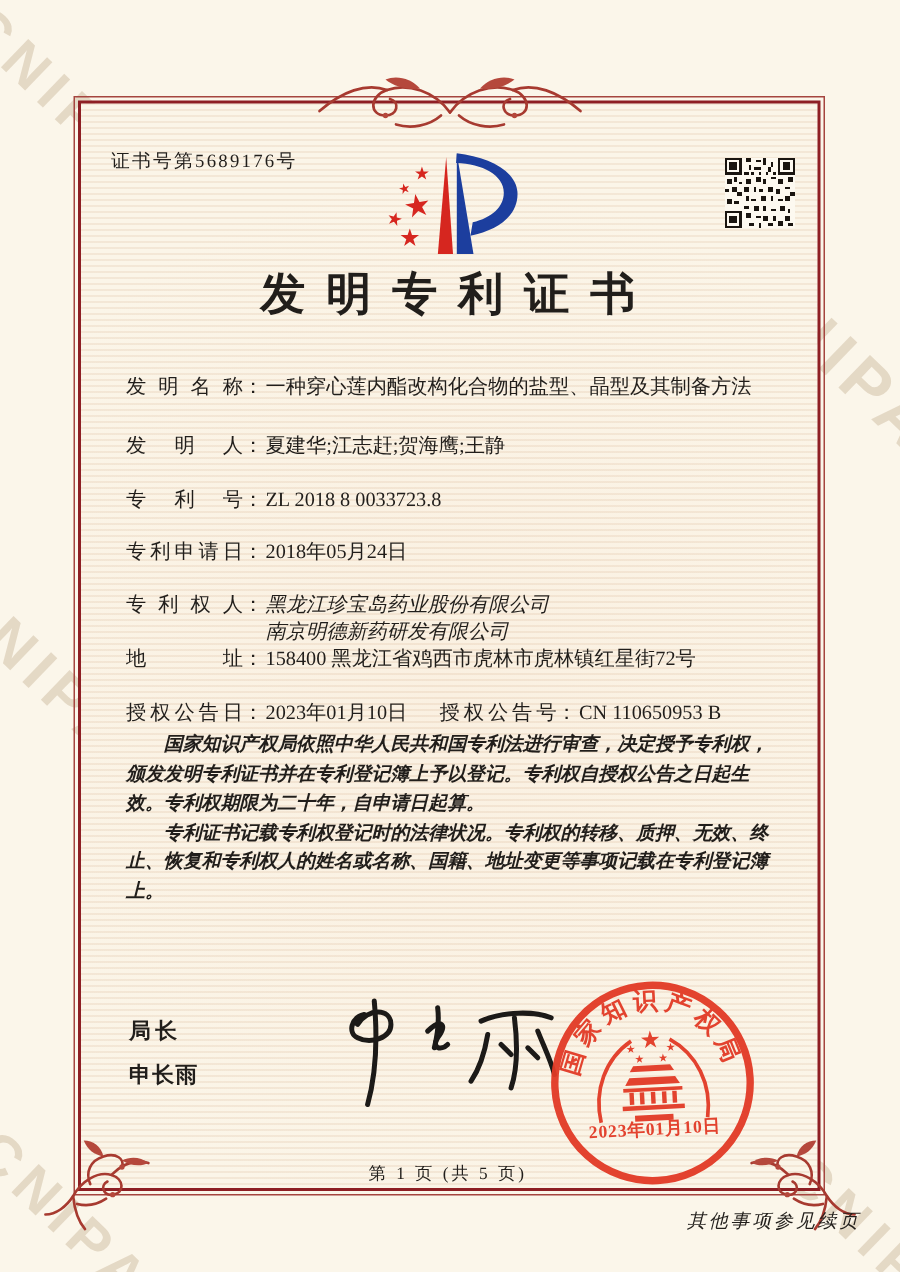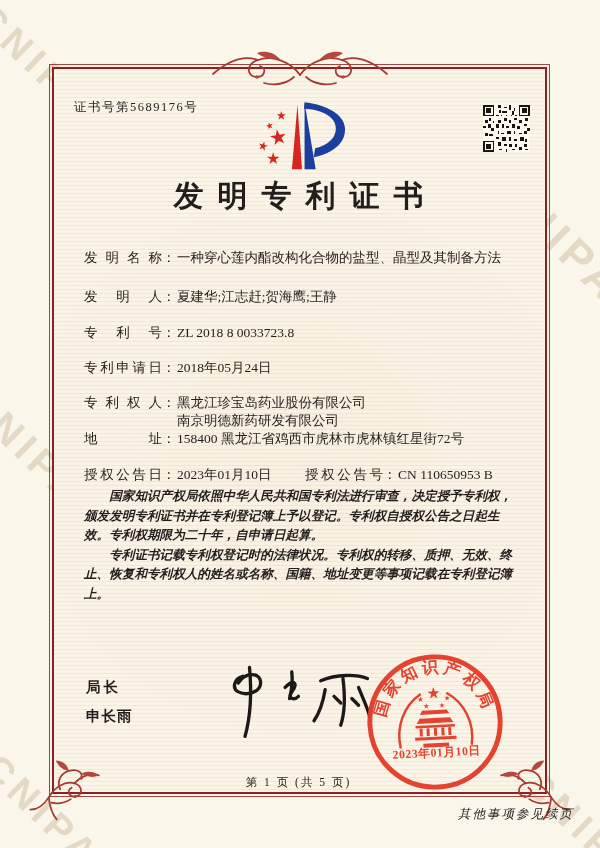--- a/index.html
+++ b/index.html
@@ -26,22 +26,22 @@
   .certno{position:absolute;left:74px;top:99px;font-size:12.5px;letter-spacing:1.5px;}
   .logo{position:absolute;left:253px;top:100px;width:96px;height:72px;}
   .qr{position:absolute;left:483px;top:105px;width:47px;height:47px;}
   .title{position:absolute;left:49px;top:176px;width:499px;text-align:center;font-size:30px;
          font-weight:bold;letter-spacing:14px;text-indent:14px;}
   
   .frow{position:absolute;left:84px;font-size:13.5px;white-space:nowrap;line-height:18px;}
   .flabel{display:inline-block;width:78px;text-align:justify;text-align-last:justify;vertical-align:top;}
   .fcolon{display:inline-block;width:15px;vertical-align:top;}
   .fvalue{display:inline-block;vertical-align:top;}
-  .fstack .fline{display:block;}
-  .g2{margin-left:12px;}
+  .fstack .fline{display:block;font-style:italic;}
+  .g2{}
   
   .legal{position:absolute;left:84px;top:487px;width:434px;font-size:12.6px;line-height:19.5px;
          font-style:italic;}
   .legal p{margin:0;text-indent:2em;font-weight:bold;}
   
   .director-title{position:absolute;left:86px;top:678px;font-size:14.5px;font-weight:bold;letter-spacing:3px;}
   .director-name{position:absolute;left:86px;top:707px;font-size:14.5px;font-weight:bold;letter-spacing:1px;}
   .sig{position:absolute;left:205px;top:658px;width:178px;height:90px;}
   
   .seal{position:absolute;left:361px;top:648px;width:148px;height:148px;opacity:.95;transform:rotate(-3deg);}

